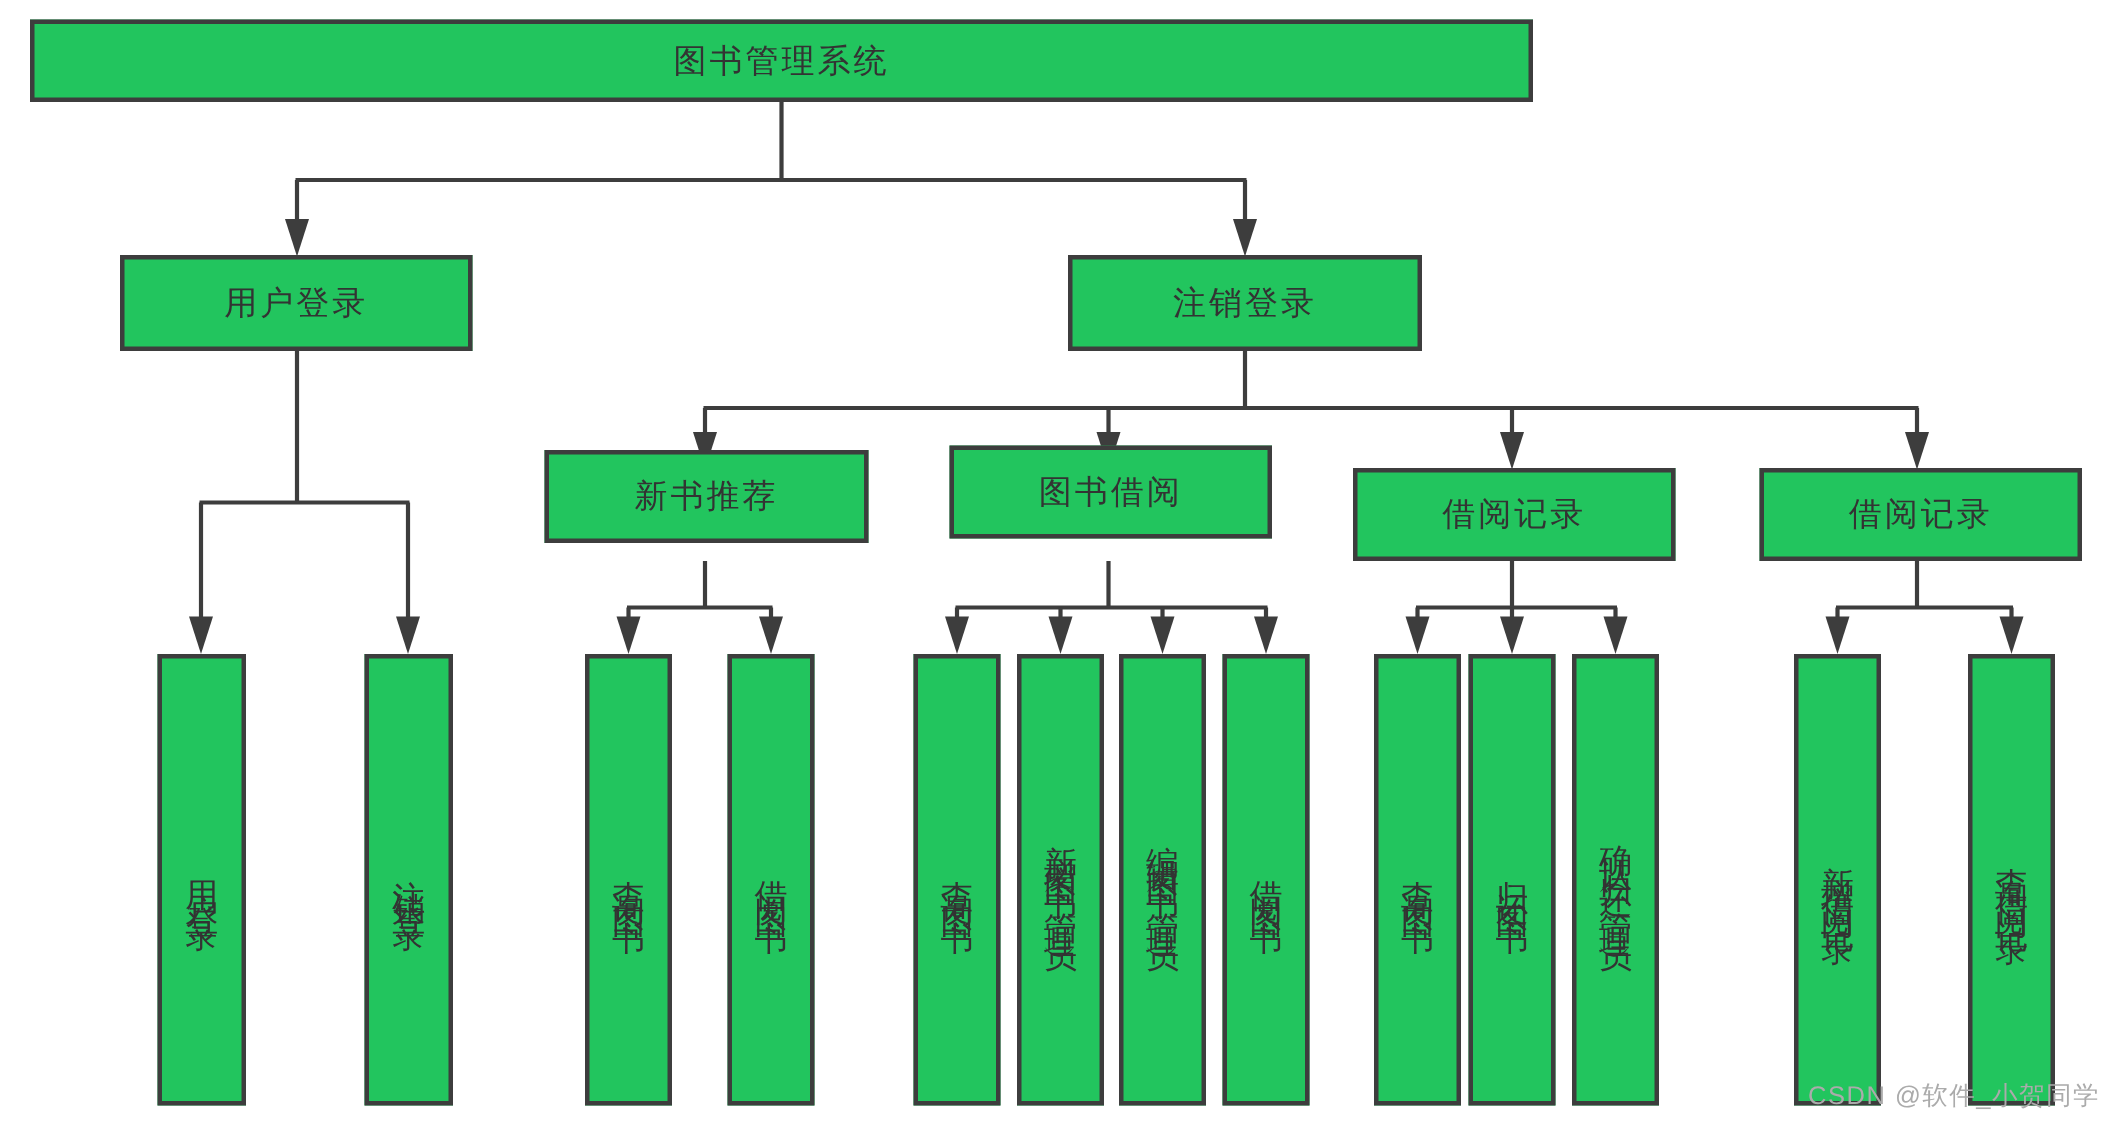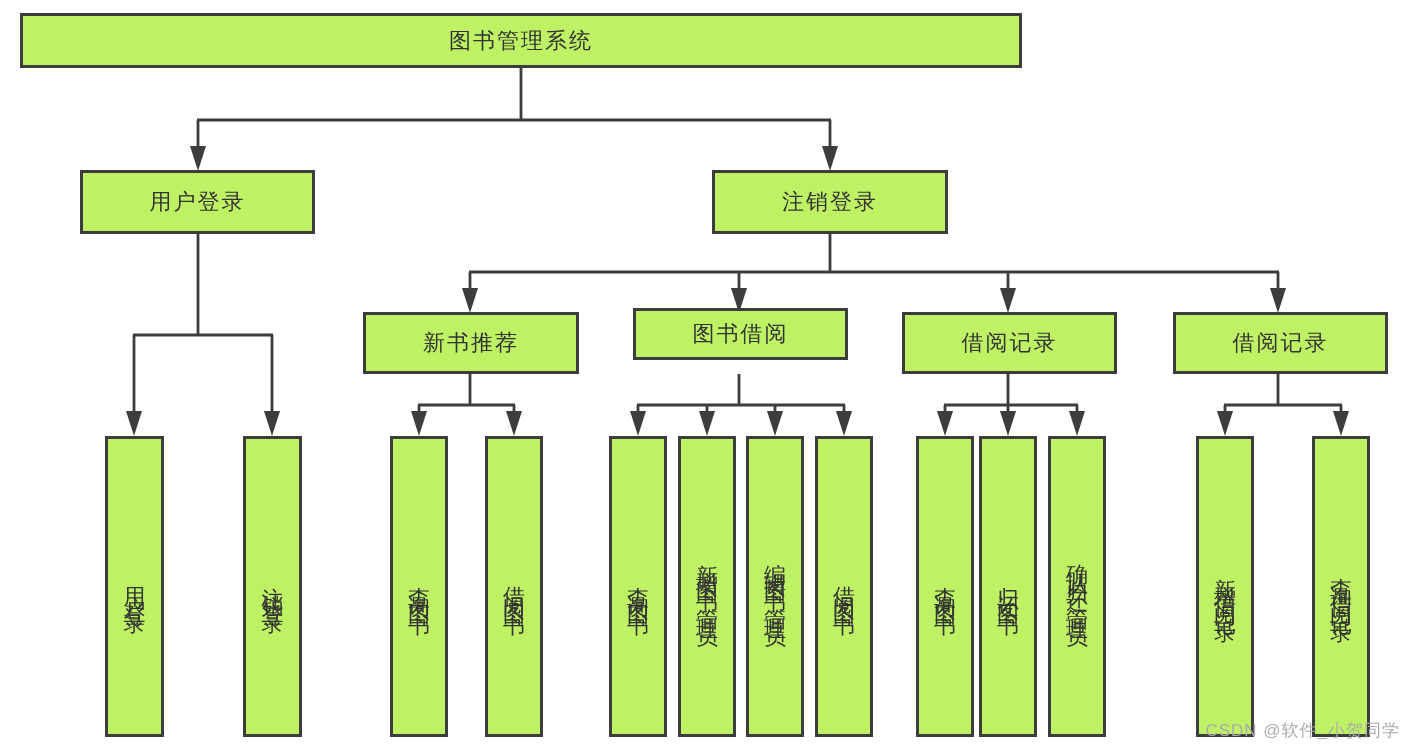--- a/index.html
+++ b/index.html
@@ -17,21 +17,21 @@
     left: 0; top: 0;
     width: 1405px; height: 747px;
     pointer-events: none;
   }
   .connectors line { stroke: #3d3d3d; stroke-width: 2.8; }
   .connectors polygon { fill: #3d3d3d; }
   .box {
     position: absolute;
     box-sizing: border-box;
     border: 3px solid #3d3d3d;
-    background: #bef264;
+    background: #22c55e;
     display: flex;
     align-items: center;
     justify-content: center;
   }
   .box.h { font-size: 22px; letter-spacing: 2px; white-space: nowrap; }
   .box.v {
     writing-mode: vertical-rl;
     text-orientation: mixed;
     font-size: 22px;
     letter-spacing: 9px;
@@ -119,24 +119,24 @@
     <span>图书管理系统</span>
   </div>
 
   <div class="box h" style="left:80px; top:170px; width:235px; height:64px">
     <span>用户登录</span>
   </div>
   <div class="box h" style="left:712px; top:170px; width:236px; height:64px">
     <span>注销登录</span>
   </div>
 
-  <div class="box h" style="left:363px; top:312px; width:216px; height:62px">
+  <div class="box h" style="left:363px; top:300px; width:216px; height:62px">
     <span>新书推荐</span>
   </div>
-  <div class="box h" style="left:633px; top:308px; width:215px; height:52px">
+  <div class="box h" style="left:633px; top:297px; width:215px; height:62px">
     <span>图书借阅</span>
   </div>
   <div class="box h" style="left:902px; top:312px; width:215px; height:62px">
     <span>借阅记录</span>
   </div>
   <div class="box h" style="left:1173px; top:312px; width:215px; height:62px">
     <span>借阅记录</span>
   </div>
 
   <div class="box v" style="left:105px; top:436px; width:59px; height:301px">

